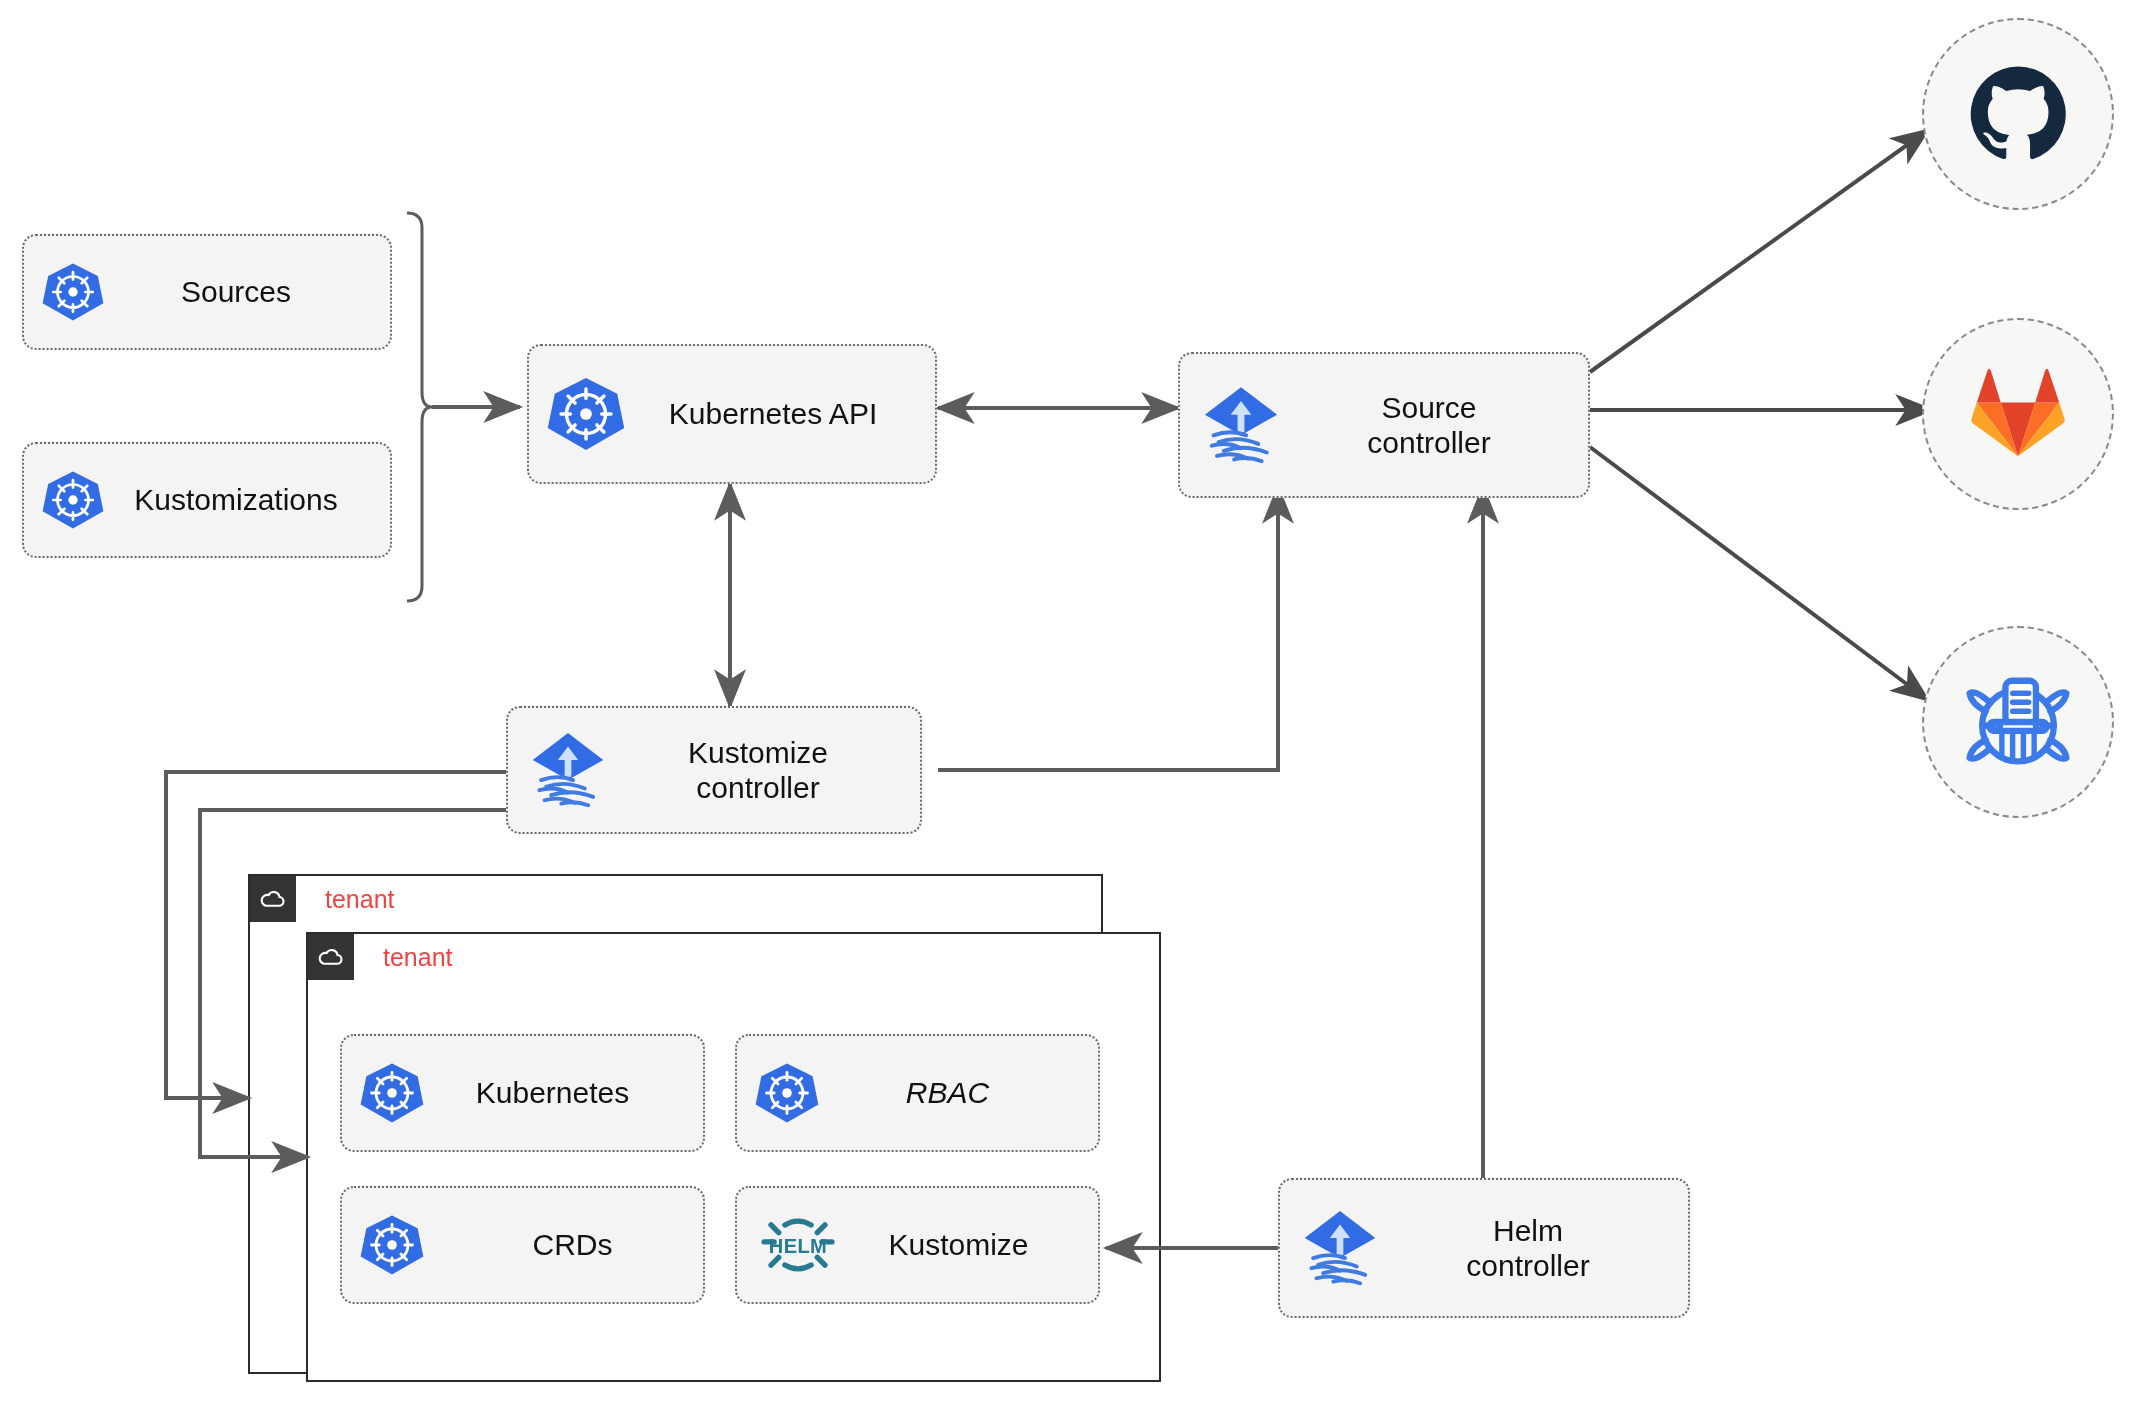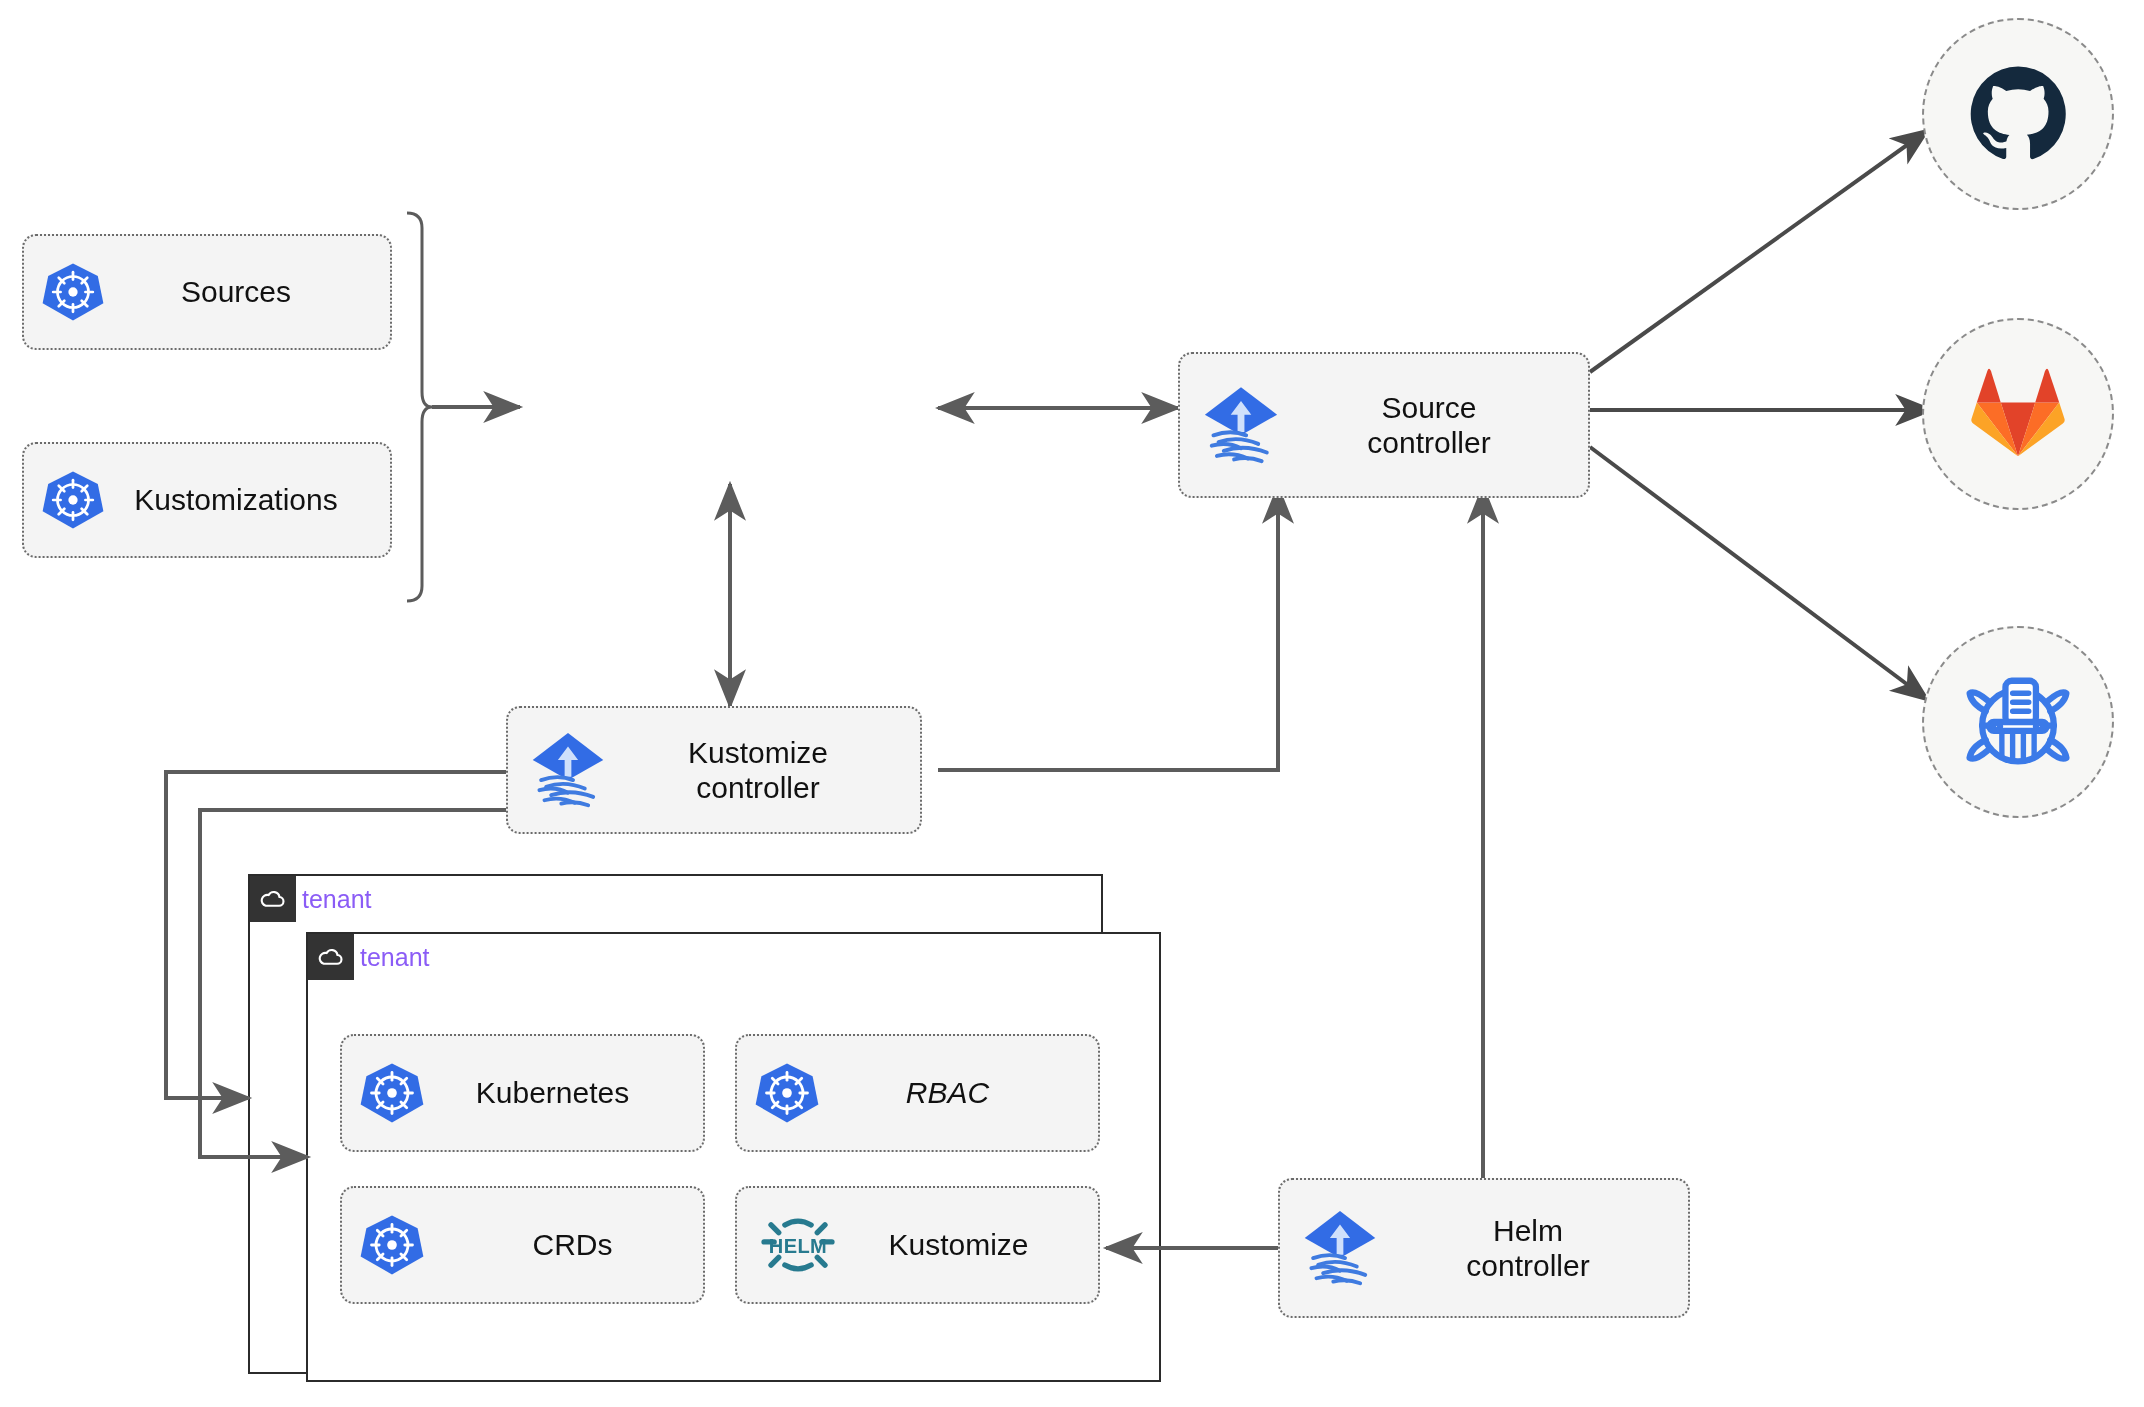--- a/index.html
+++ b/index.html
@@ -83,22 +83,22 @@
   .tenant .tenant-chip {
     width: 46px;
     height: 46px;
     background: #333333;
     display: flex;
     align-items: center;
     justify-content: center;
   }
   .tenant .tenant-name {
     font-size: 25px;
-    color: #8b5cf6;
-    margin-left: 6px;
+    color: #ef4444;
+    margin-left: 29px;
     white-space: nowrap;
   }
   
   #wires {
     position: absolute;
     inset: 0;
     width: 2144px;
     height: 1407px;
     z-index: 4;
     pointer-events: none;
@@ -205,20 +205,40 @@
           <line x1="27" y1="27" x2="36" y2="36"></line>
           <line x1="64" y1="64" x2="73" y2="73"></line>
           <line x1="73" y1="27" x2="64" y2="36"></line>
           <line x1="36" y1="64" x2="27" y2="73"></line>
         </g>
       </svg>
     </div>
     <div class="lbl">Sources</div>
   </div>
 
+  <div class="node ctl-box" style="left:527px; top:344px; width:410px; height:140px;">
+    <div class="ico">
+      <svg width="78" height="78" viewBox="0 0 100 100">
+        <path d="M50 4 90 24 99 68 50 96 1 68 10 24Z" fill="#326ce5"></path>
+        <g fill="none" stroke="#ffffff" stroke-width="4.4" stroke-linecap="round">
+          <circle cx="50" cy="50" r="25"></circle>
+          <circle cx="50" cy="50" r="7.5" fill="#ffffff" stroke="none"></circle>
+          <line x1="50" y1="18" x2="50" y2="30"></line>
+          <line x1="50" y1="70" x2="50" y2="82"></line>
+          <line x1="18" y1="50" x2="30" y2="50"></line>
+          <line x1="70" y1="50" x2="82" y2="50"></line>
+          <line x1="27" y1="27" x2="36" y2="36"></line>
+          <line x1="64" y1="64" x2="73" y2="73"></line>
+          <line x1="73" y1="27" x2="64" y2="36"></line>
+          <line x1="36" y1="64" x2="27" y2="73"></line>
+        </g>
+      </svg>
+    </div>
+    <div class="lbl">Kubernetes API</div>
+  </div>
 
   <div class="node ctl-box" style="left:1178px; top:352px; width:412px; height:146px;">
     <div class="ico">
       <svg width="86" height="86" viewBox="0 0 100 100">
         <path d="M50 6 92 38 50 62 8 38Z" fill="#326ce5"></path>
         <path d="M50 22 62 38 54 38 54 58 46 58 46 38 38 38Z" fill="#cfe0fb"></path>
         <g stroke="#3f7be0" stroke-width="4.6" stroke-linecap="round" fill="none">
           <path d="M18 62 Q 38 55 56 62"></path>
           <path d="M24 70 Q 46 62 70 72"></path>
           <path d="M16 74 Q 34 69 50 77"></path>

